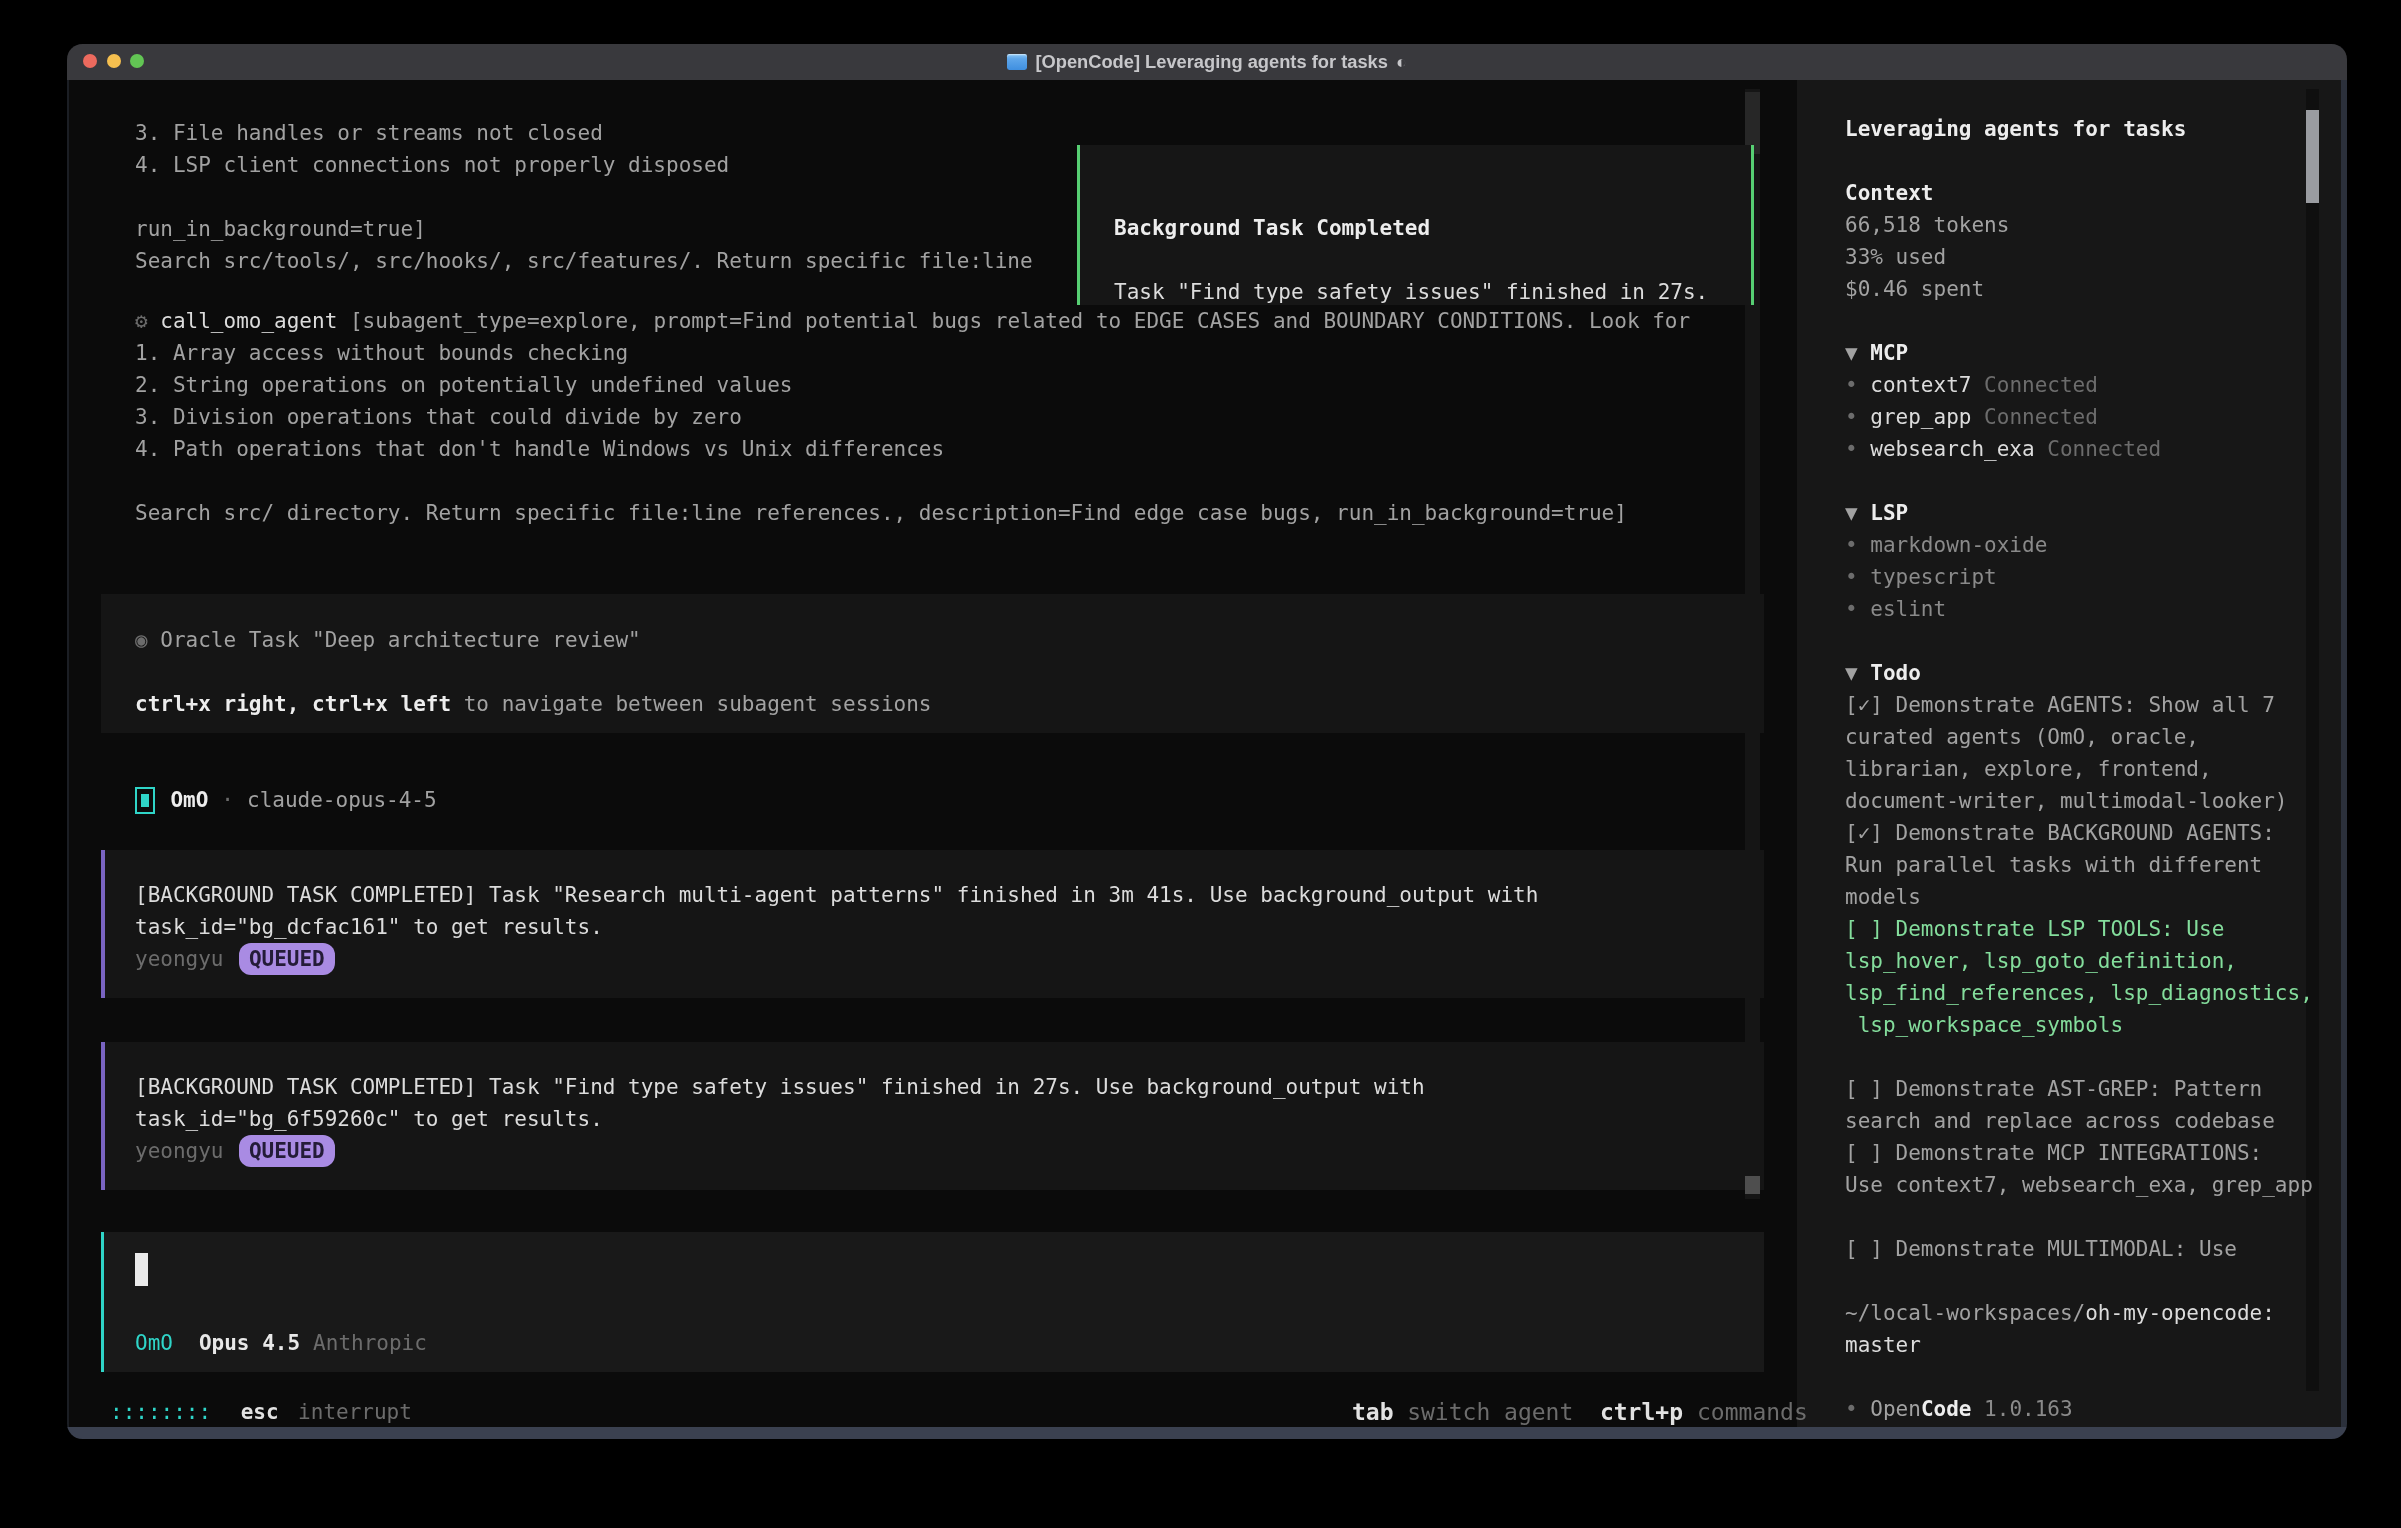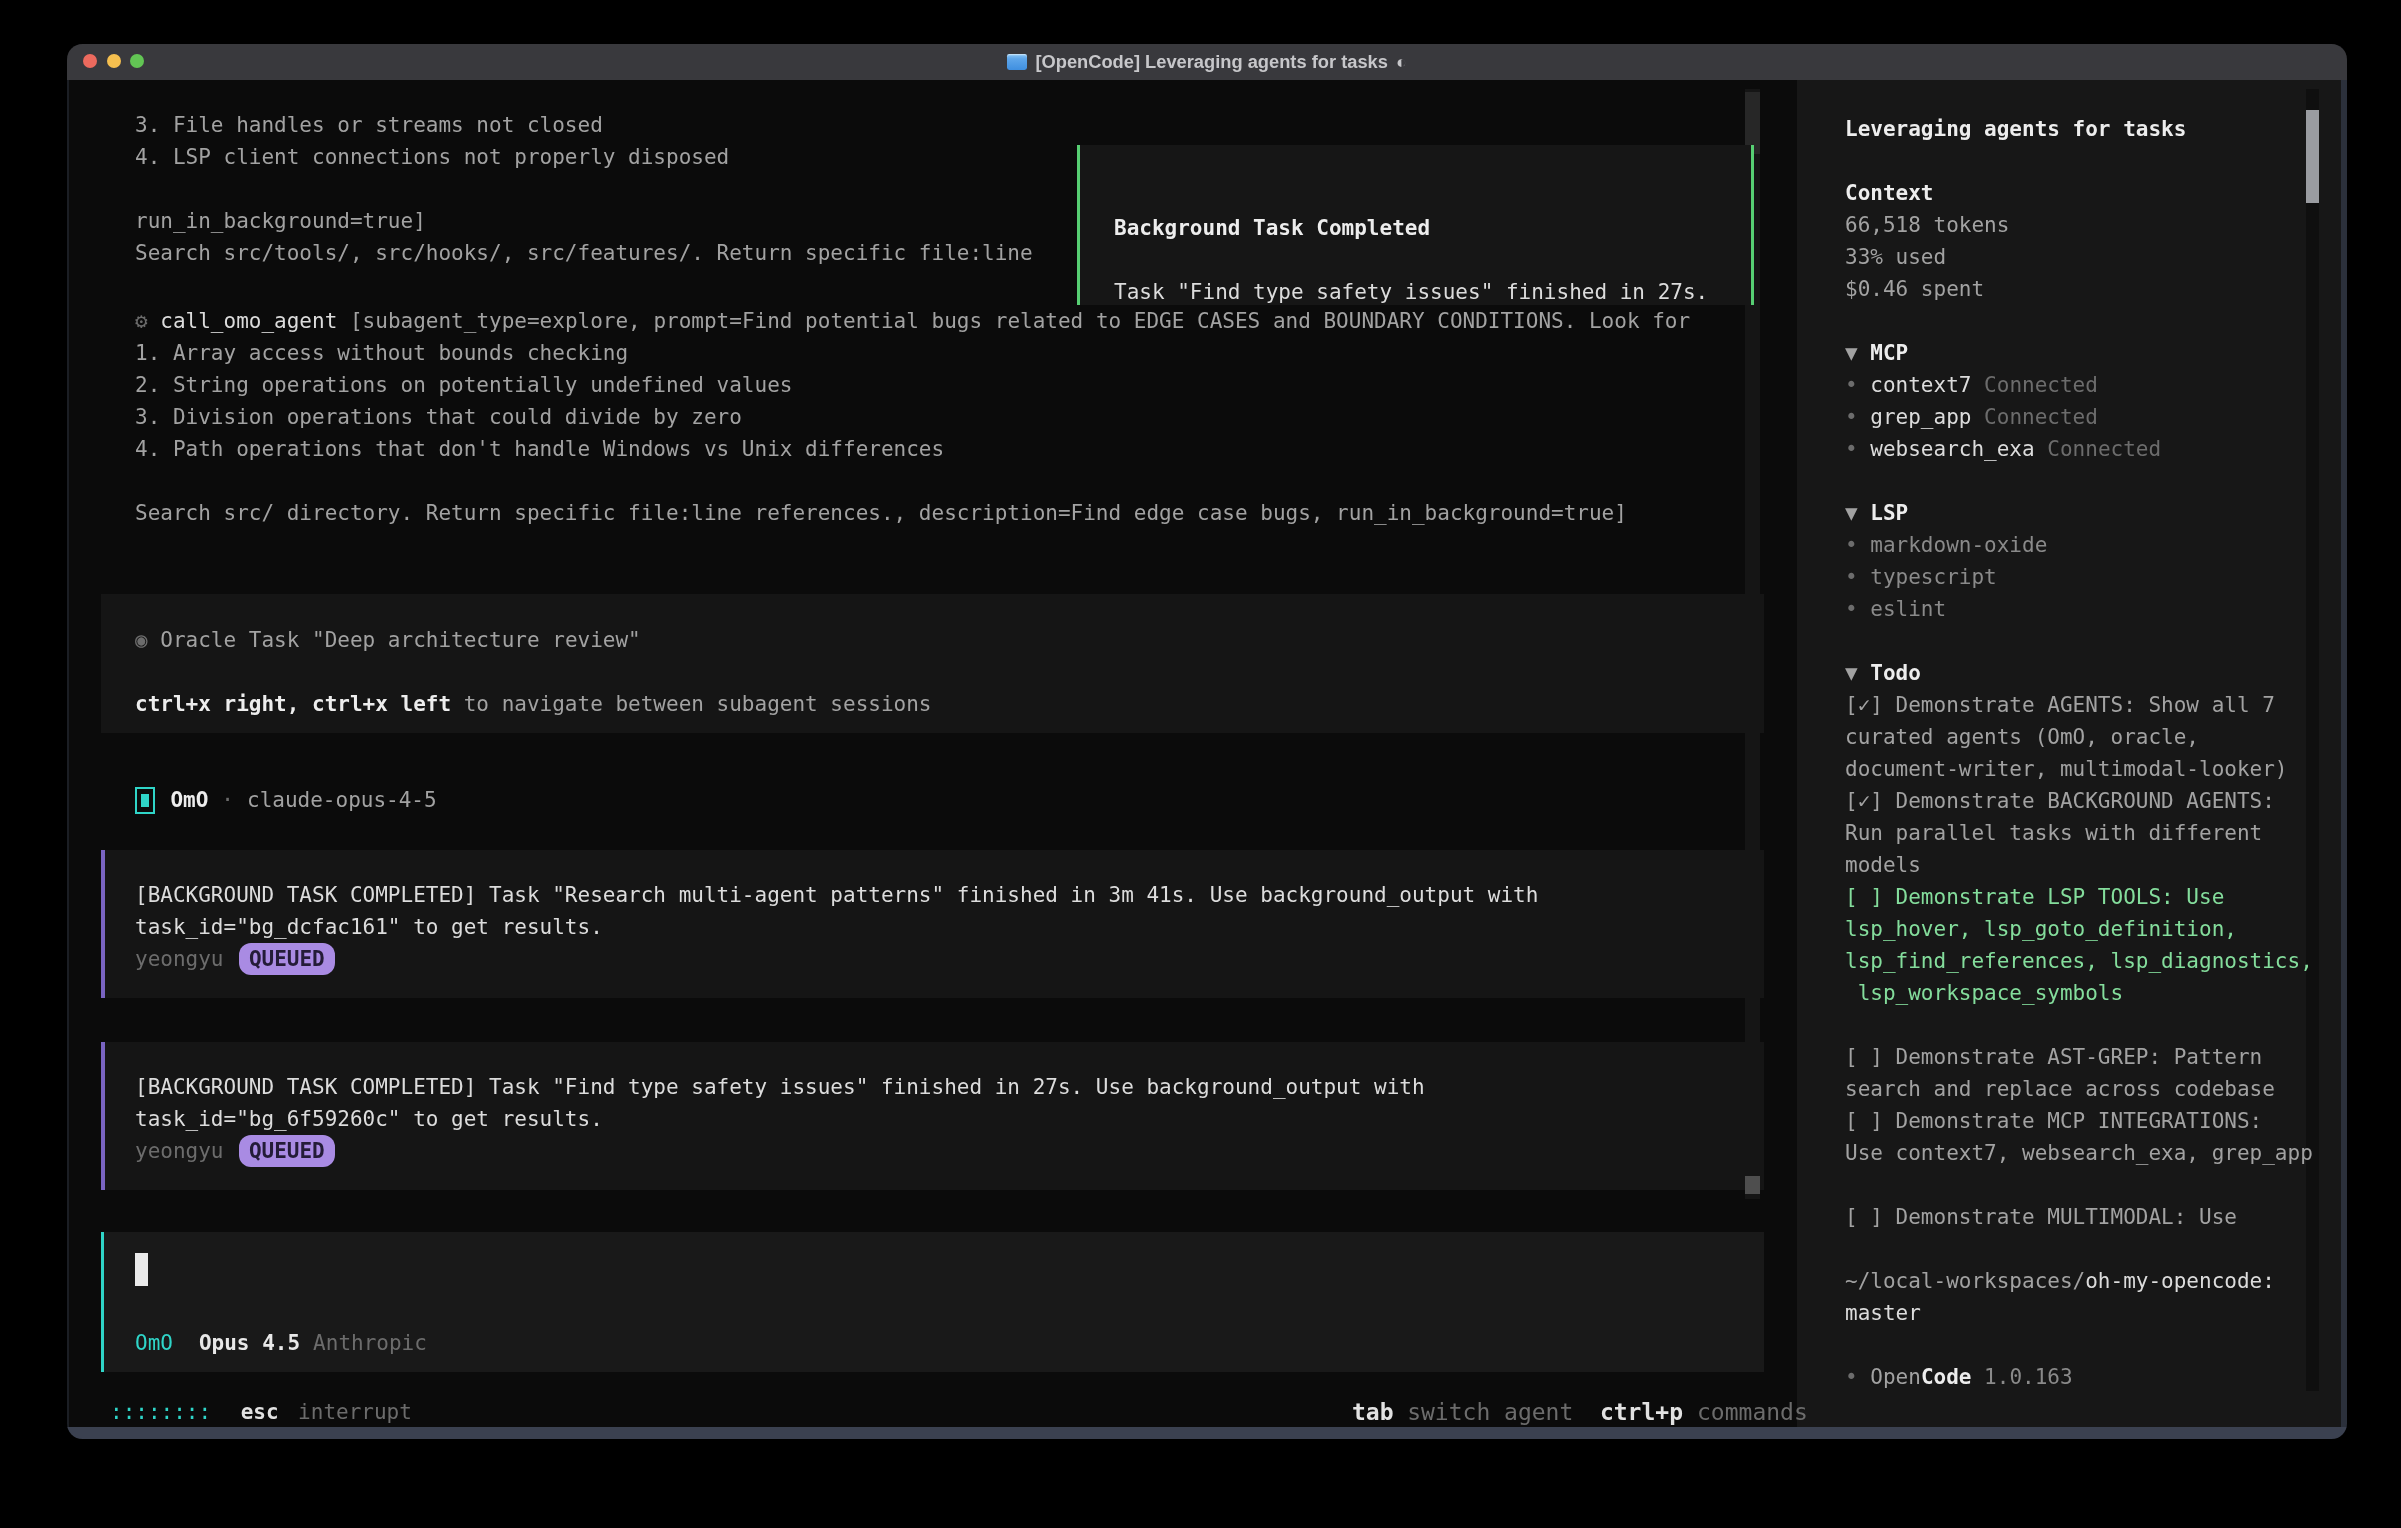--- a/index.html
+++ b/index.html
@@ -33,21 +33,21 @@
   .line { white-space:pre; line-height:32px; font-size:21px; }
   .s-g   { color:#a2a2a2; }
   .s-g2  { color:#8a8a8a; }
   .s-d   { color:#6c6c6c; }
   .s-w   { color:#dcdcdc; }
   .s-wb  { color:#ededed; font-weight:bold; }
   .s-grn { color:#84dd9c; }
 
   
   .abs { position:absolute; }
-  .scrollback { left:68px; top:65px; }
+  .scrollback { left:68px; top:73px; }
   .toolcall   { left:68px; top:261px; }
 
   .oraclebox { left:34px; top:550px; width:1663px; height:139px; background:#151515; padding:29.5px 0 0 34px; }
 
   .agentrow { left:68px; top:740px; height:32px; display:flex; align-items:center; font-size:21px; }
   .agenticon { width:20px; height:27px; border:2.4px solid #2fd5c8; display:flex; align-items:center; justify-content:center; margin-right:15.4px; }
   .agenticon i { display:block; width:8.3px; height:13px; background:#2fd5c8; }
   .agentname { color:#ededed; font-weight:bold; }
   .agentsep  { color:#6c6c6c; margin:0 13px; }
   .agentmodel{ color:#a2a2a2; }
@@ -211,20 +211,21 @@
       <div class="line"><span class="s-d">• </span><span class="s-w">websearch_exa</span><span class="s-d"> Connected</span></div>
       <div class="line">&nbsp;</div>
       <div class="line"><span class="s-g">▼ </span><span class="s-wb">LSP</span></div>
       <div class="line"><span class="s-d">• </span><span class="s-g2">markdown-oxide</span></div>
       <div class="line"><span class="s-d">• </span><span class="s-g2">typescript</span></div>
       <div class="line"><span class="s-d">• </span><span class="s-g2">eslint</span></div>
       <div class="line">&nbsp;</div>
       <div class="line"><span class="s-g">▼ </span><span class="s-wb">Todo</span></div>
       <div class="line"><span class="s-g">[✓] Demonstrate AGENTS: Show all 7</span></div>
       <div class="line"><span class="s-g">curated agents (OmO, oracle,</span></div>
+      <div class="line"><span class="s-g">librarian, explore, frontend,</span></div>
       <div class="line"><span class="s-g">document-writer, multimodal-looker)</span></div>
       <div class="line"><span class="s-g">[✓] Demonstrate BACKGROUND AGENTS:</span></div>
       <div class="line"><span class="s-g">Run parallel tasks with different</span></div>
       <div class="line"><span class="s-g">models</span></div>
       <div class="line"><span class="s-grn">[ ] Demonstrate LSP TOOLS: Use</span></div>
       <div class="line"><span class="s-grn">lsp_hover, lsp_goto_definition,</span></div>
       <div class="line"><span class="s-grn">lsp_find_references, lsp_diagnostics,</span></div>
       <div class="line"><span class="s-grn"> lsp_workspace_symbols</span></div>
       <div class="line">&nbsp;</div>
       <div class="line"><span class="s-g">[ ] Demonstrate AST-GREP: Pattern</span></div>

